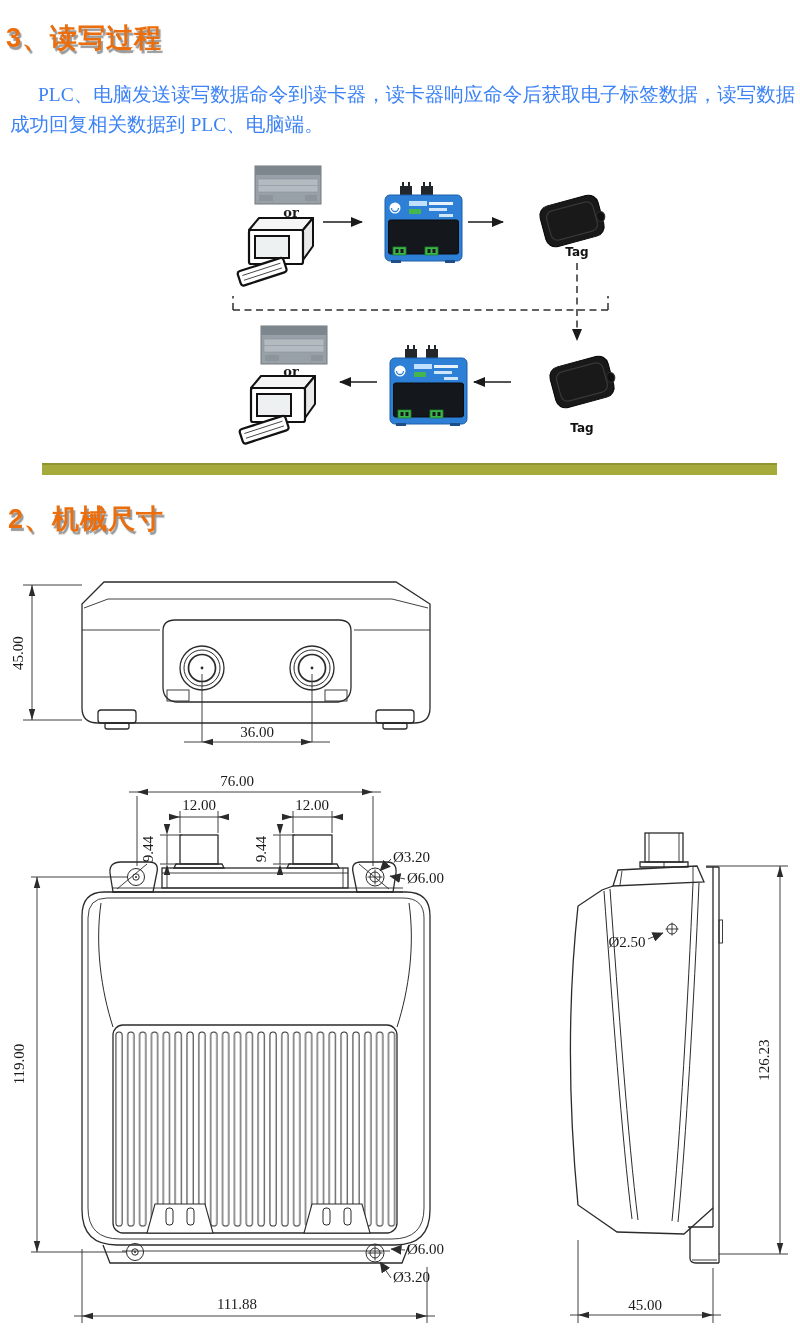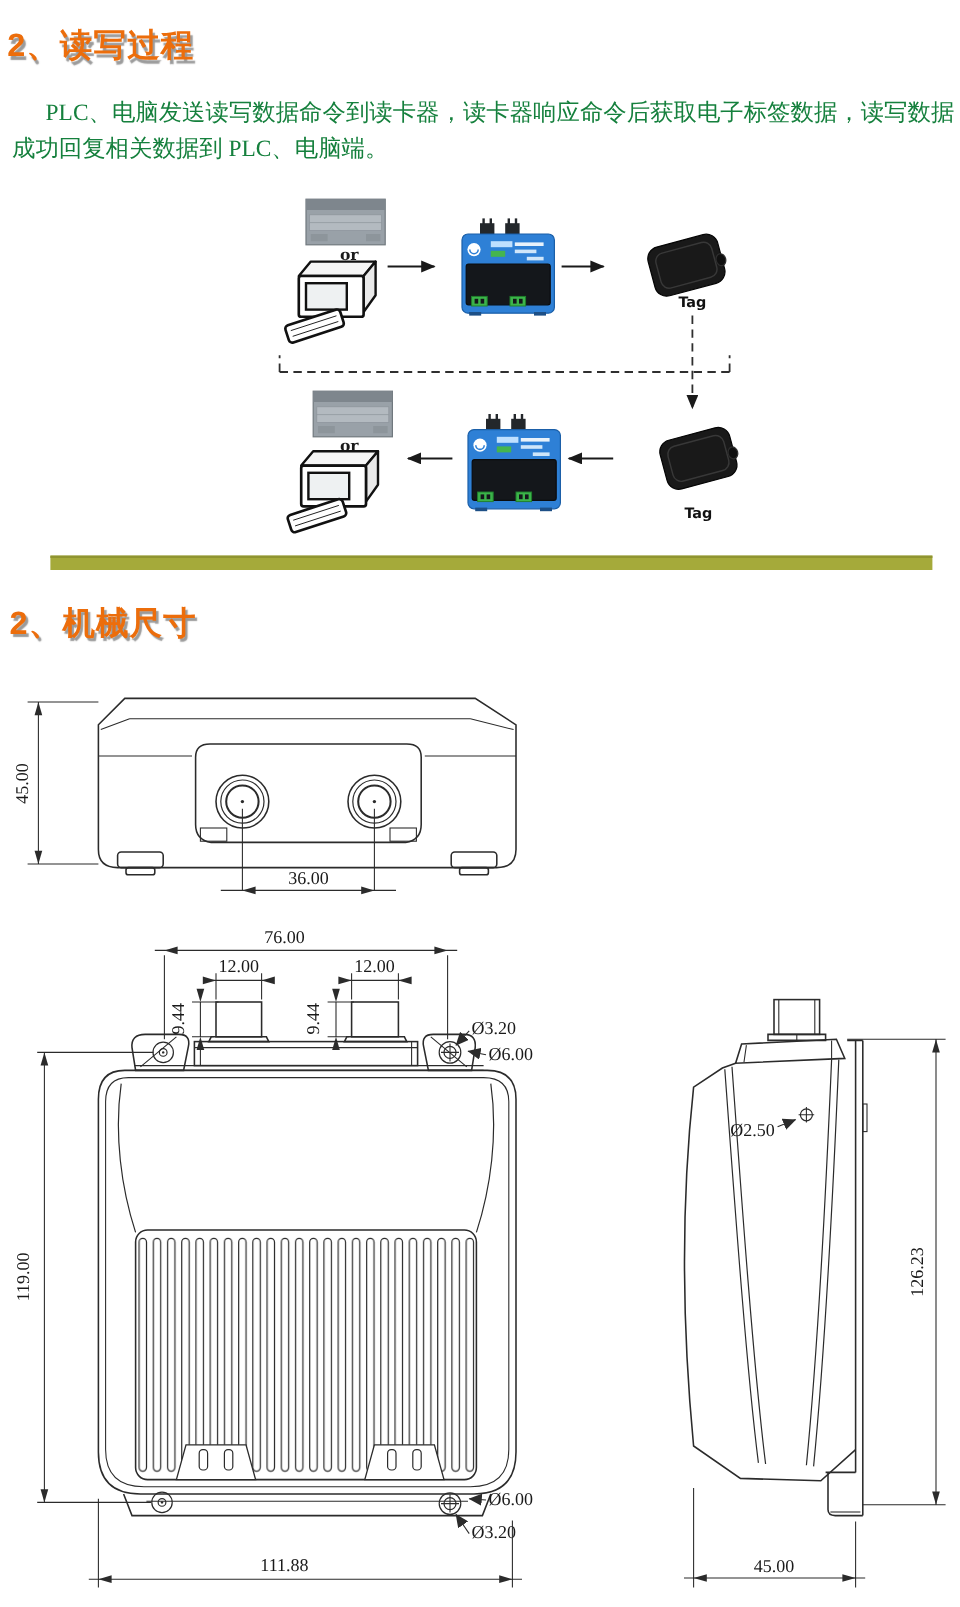--- a/index.html
+++ b/index.html
@@ -5,42 +5,42 @@
   html,body{margin:0;padding:0;background:#fff;}
   #page{position:relative;width:800px;height:1339px;background:#ffffff;overflow:hidden;
         font-family:"Liberation Sans",sans-serif;}
   .heading{position:absolute;margin:0;font-size:27px;font-weight:bold;color:#EC6D0B;
            letter-spacing:1px;text-shadow:2px 3px 1px #9a9a9a;
            font-family:"Liberation Sans",sans-serif;}
   #h1{left:6px;top:20px;}
   #h2{left:8px;top:501px;text-align:right;}
   #para{position:absolute;left:10px;top:80px;width:786px;margin:0;
         font-family:"Liberation Serif","DejaVu Serif",serif;font-size:19.5px;
-        line-height:30px;color:#15803d;text-indent:28px;}
+        line-height:30px;color:#3b82f6;text-indent:28px;}
   #divider{position:absolute;left:42px;top:463px;width:735px;height:10px;
            background:#A5AA3A;border-top:2px solid #8F9430;}
   svg{position:absolute;}
   #diagram{left:225px;top:160px;}
   #topview{left:10px;top:570px;}
   #frontview{left:0px;top:770px;}
   #sideview{left:560px;top:820px;}
   .dim{font-family:"Liberation Serif","DejaVu Serif",serif;font-size:15px;fill:#1a1a1a;}
   .lbl{font-family:"DejaVu Serif",serif;font-weight:bold;font-size:13px;fill:#1a1a1a;}
   .taglbl{font-family:"DejaVu Sans","Liberation Sans",sans-serif;font-weight:bold;font-size:12px;fill:#111;}
   .ln{stroke:#2b2b2b;fill:none;}
   .thick{stroke-width:1.3;}
   .thin{stroke-width:0.9;}
   .ah{fill:#2b2b2b;stroke:none;}
 </style>
 </head>
 <body>
 
 <div id="page">
 
-  <h2 id="h1" class="heading">2、读写过程</h2>
+  <h2 id="h1" class="heading">3、读写过程</h2>
   <p id="para">PLC、电脑发送读写数据命令到读卡器，读卡器响应命令后获取电子标签数据，读写数据成功回复相关数据到 PLC、电脑端。</p>
 
   <svg id="diagram" width="400" height="290" viewBox="0 0 400 290">
     <defs>
       <marker id="dah" markerUnits="userSpaceOnUse" markerWidth="13" markerHeight="11" refX="11" refY="5" orient="auto">
         <path d="M0,0 L12,5 L0,10 Z" fill="#1a1a1a"></path>
       </marker>
     </defs>
 
     <g transform="translate(30,6)">

